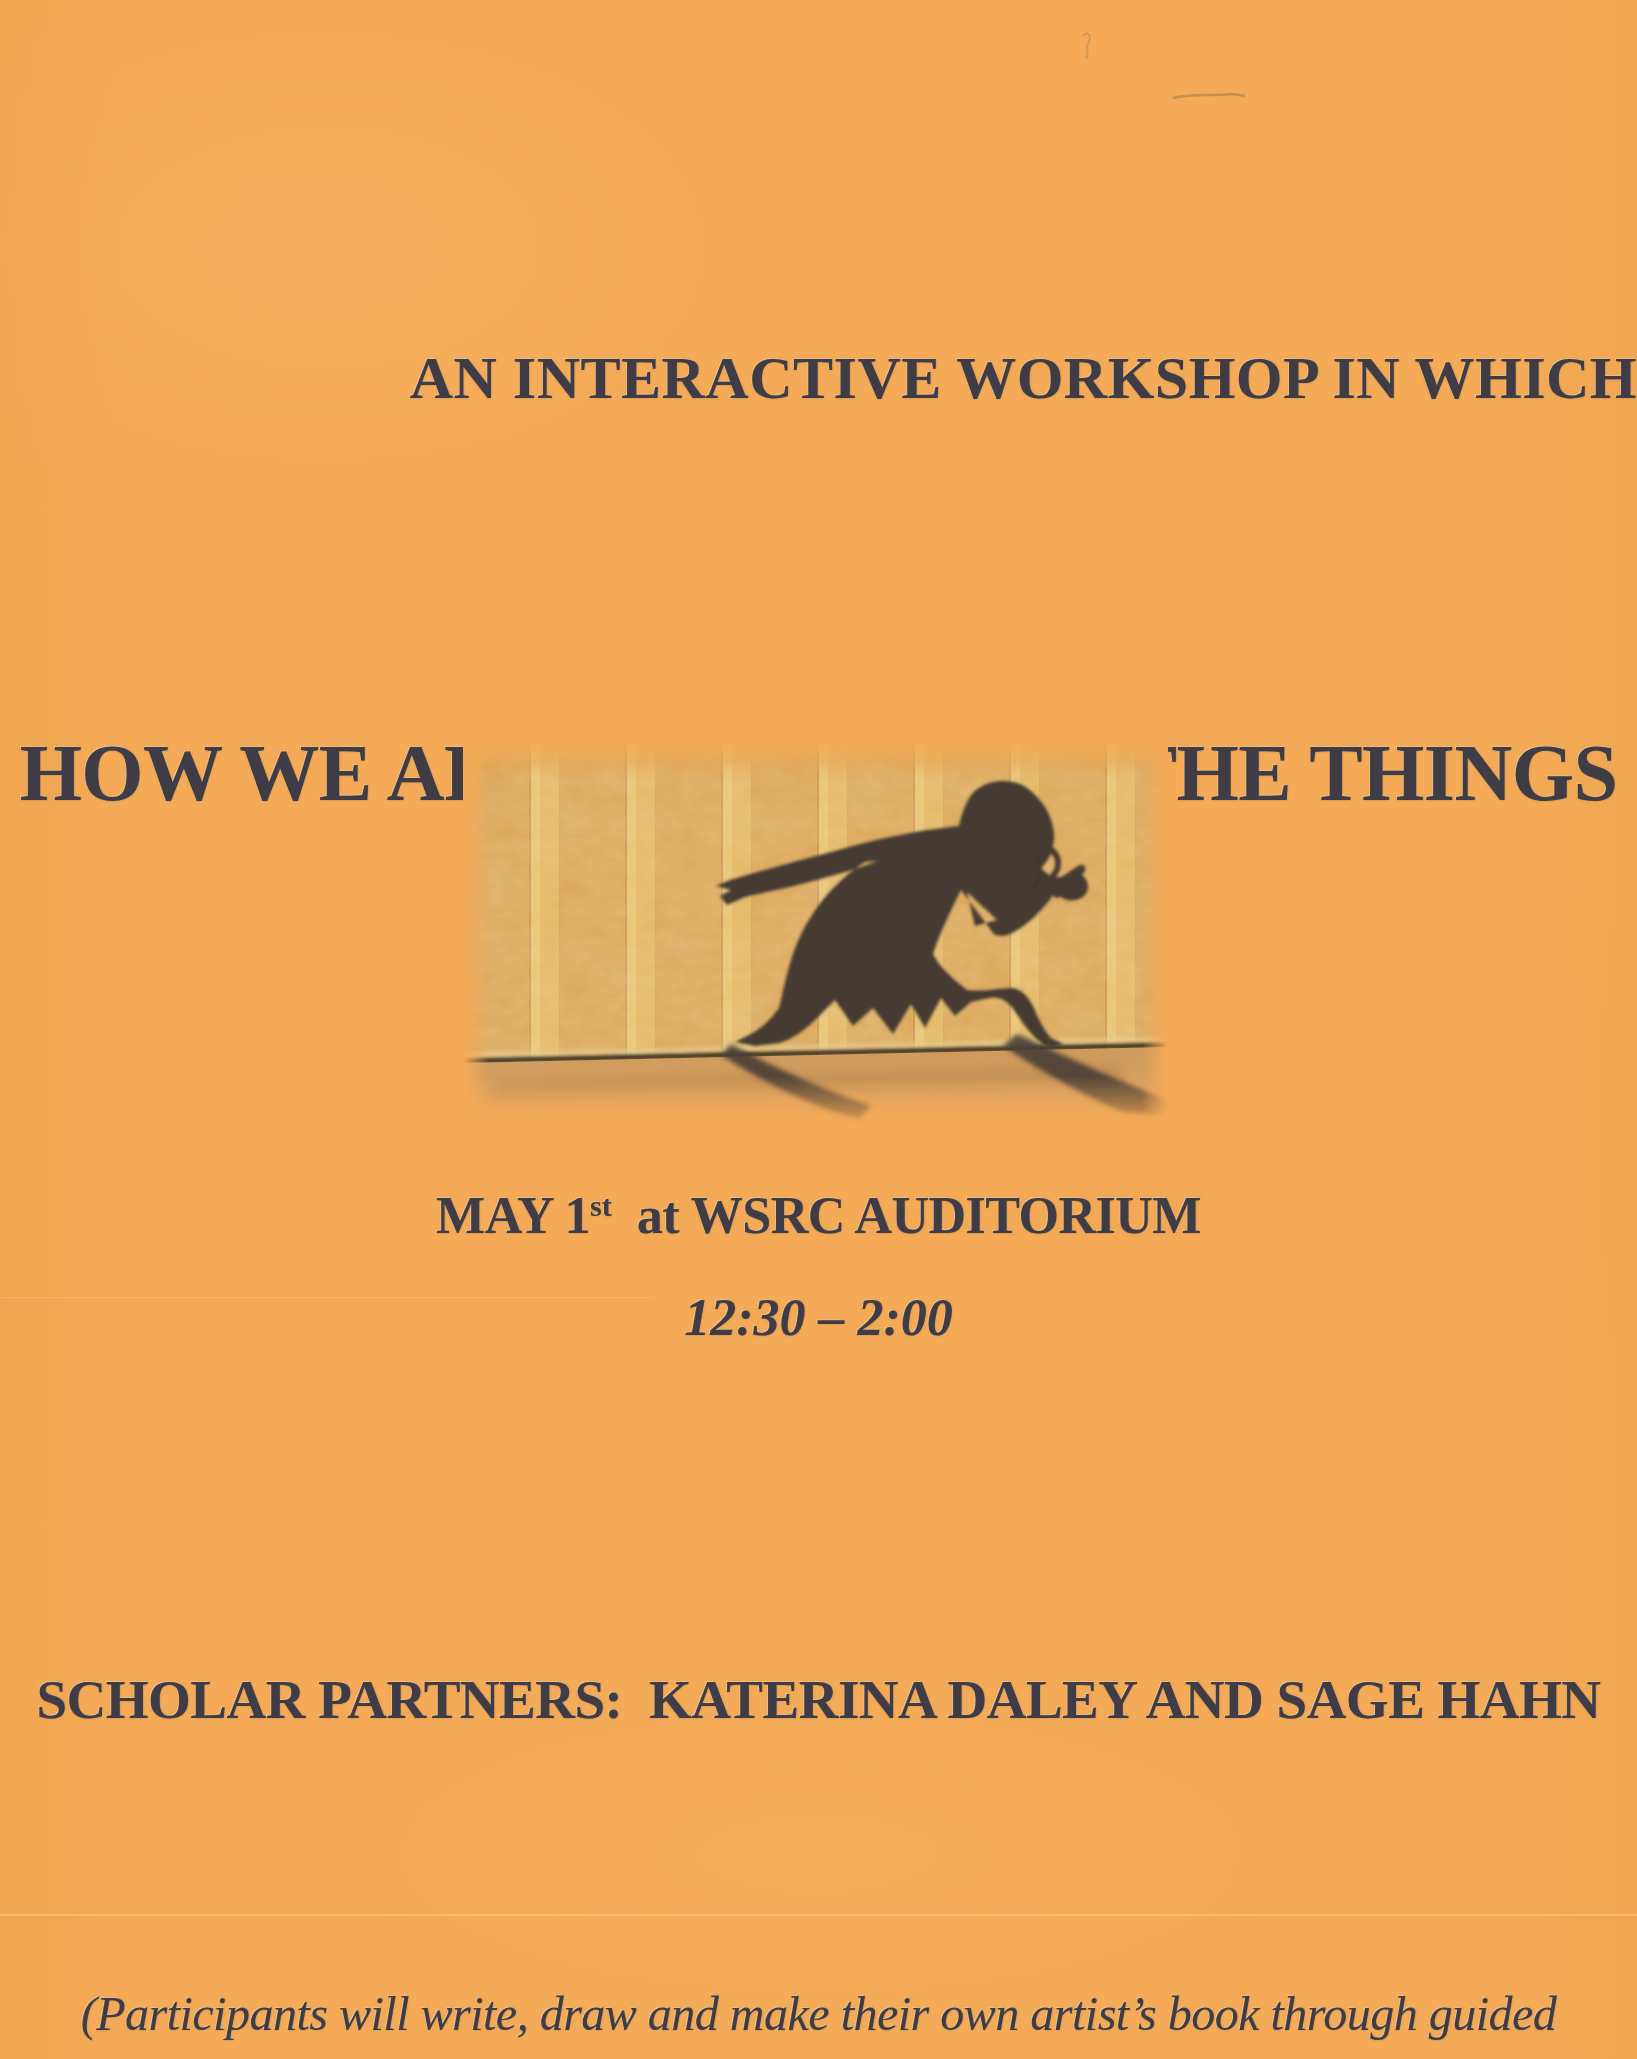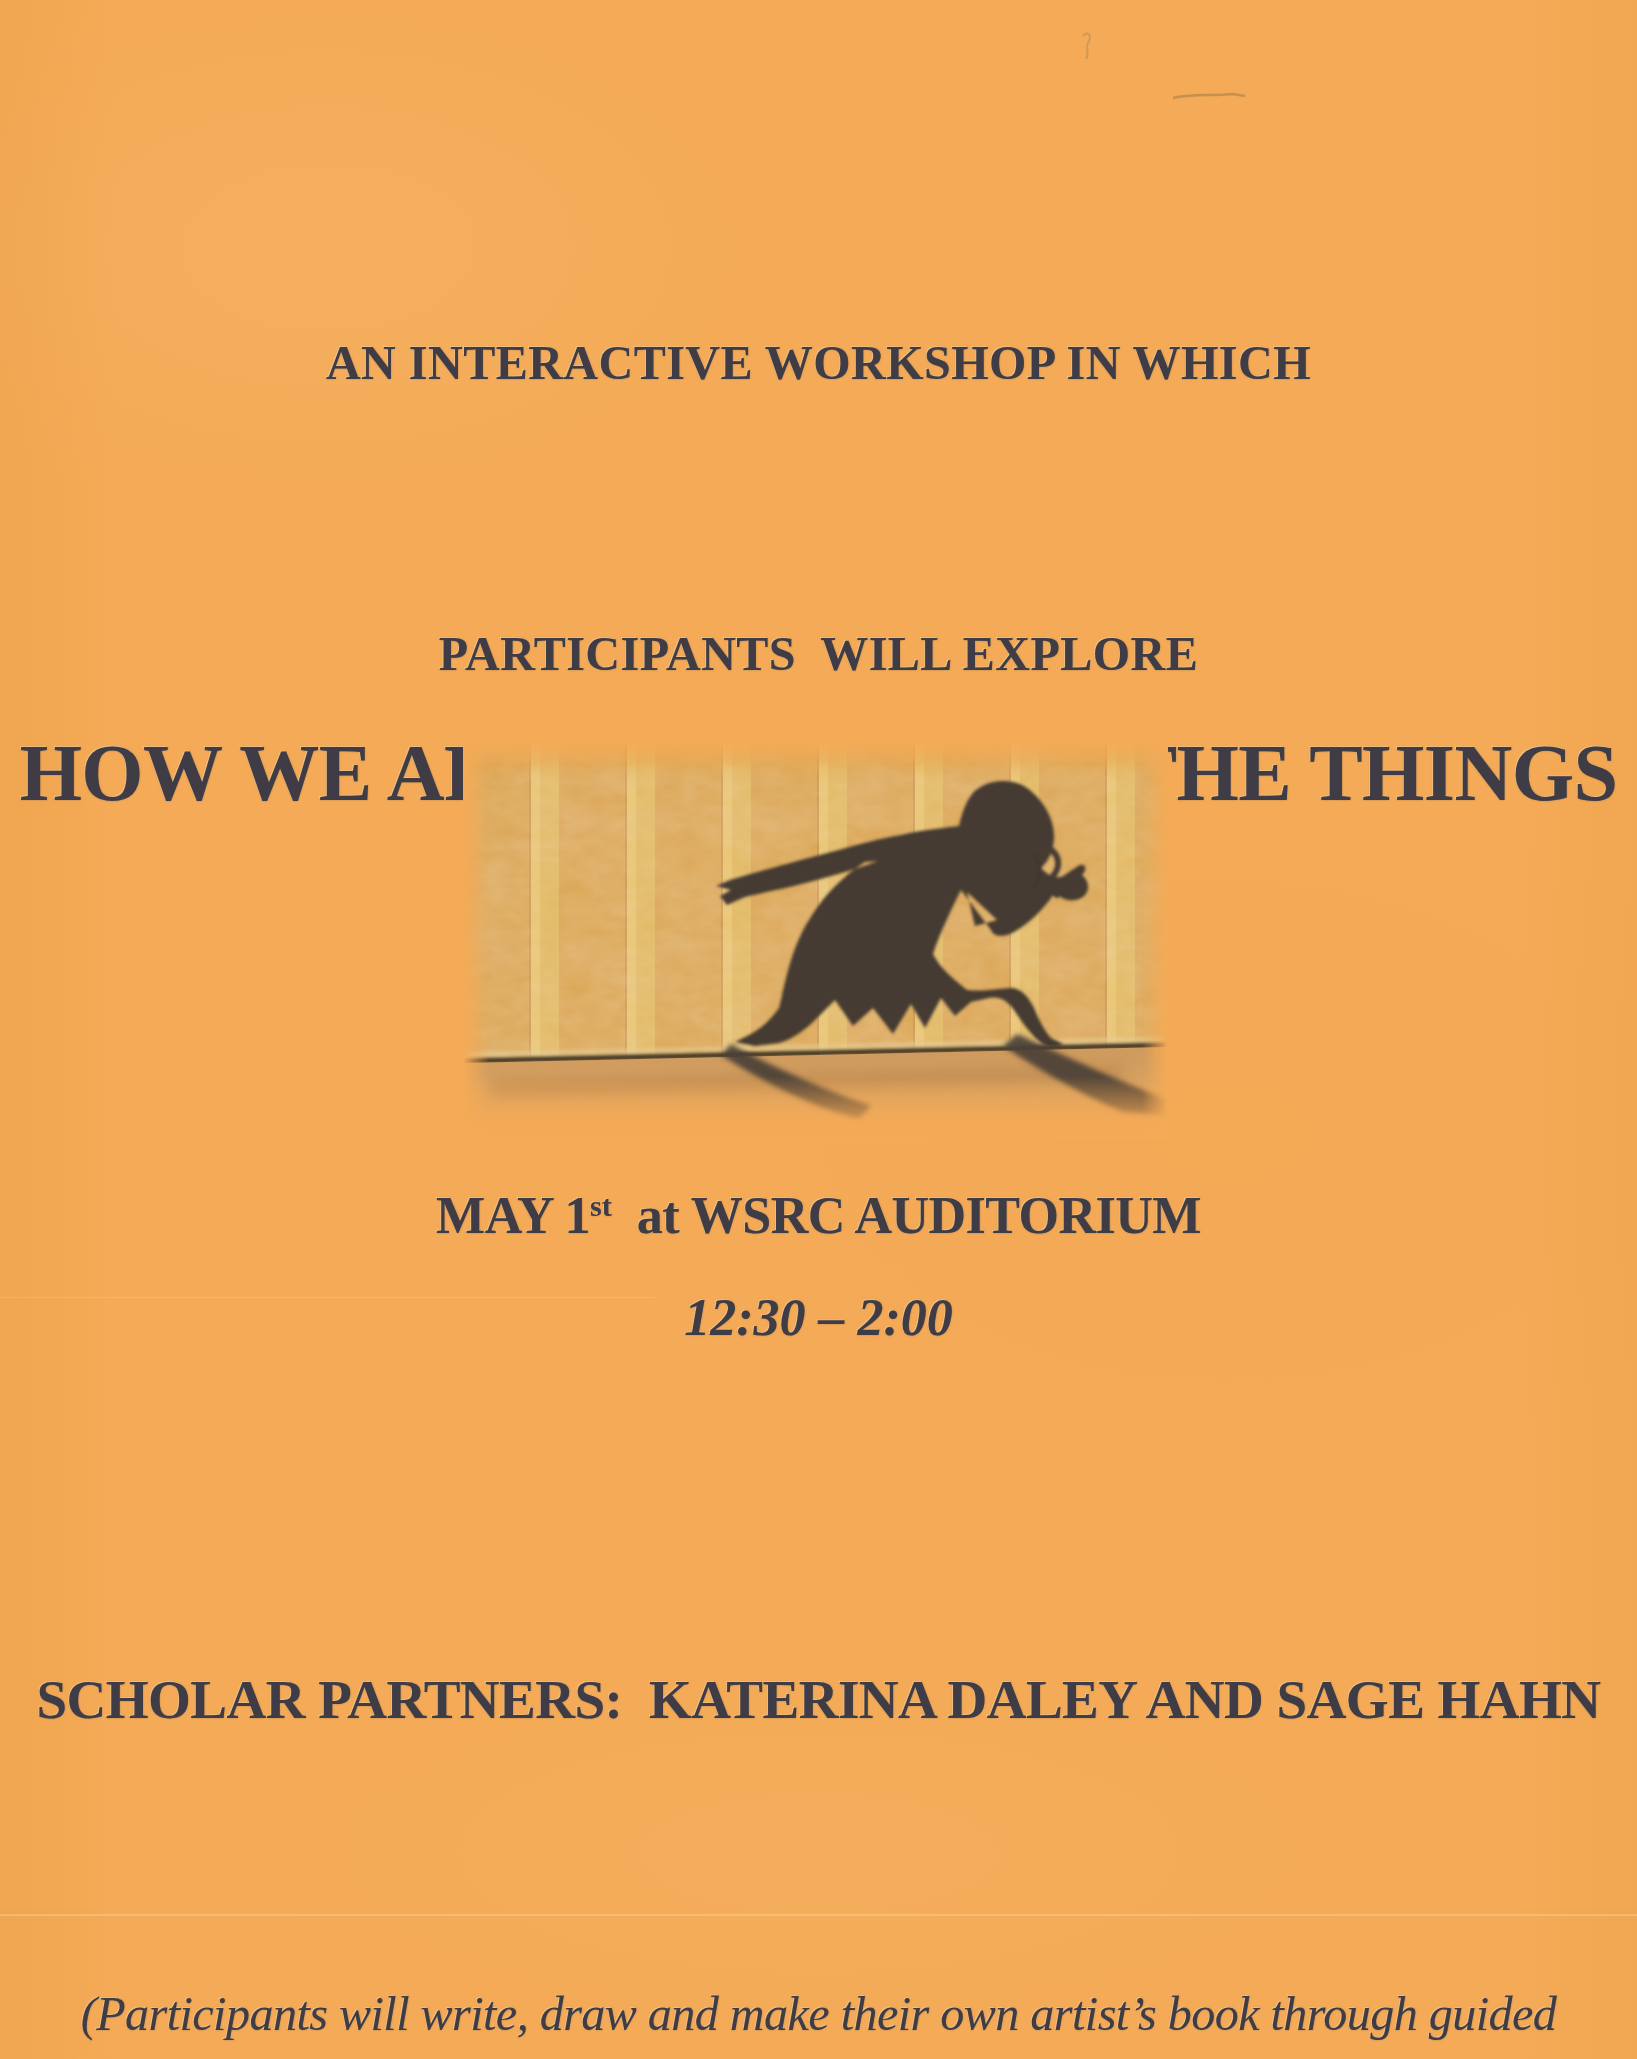--- a/index.html
+++ b/index.html
@@ -25,21 +25,21 @@
     pointer-events: none;
   }
   .line {
     position: absolute; left: 0; width: 100%;
     text-align: center;
     color: #3F3C45;
     white-space: pre-wrap;
     text-shadow: -1px -1px 0 rgba(255,246,220,0.35), 0 0 1.5px rgba(62,59,68,0.55);
   }
   .caps { font-weight: bold; }
-  .h1 { top: 120px; font-size: 48px; line-height: 97px; letter-spacing: 0.5px; }
+  .h1 { top: 136px; font-size: 60px; line-height: 97px; letter-spacing: 0.5px; text-align: right; }
   .h2 { top: 446px; font-size: 80px; line-height: 131px; letter-spacing: -0.5px; }
   .h2 em { font-style: italic; letter-spacing: 0; }
   .event-date { top: 1186px; font-size: 52px; letter-spacing: -0.5px; }
   .event-date sup { font-size: 0.58em; vertical-align: 0.55em; letter-spacing: 0; }
   .event-time { top: 1288px; font-size: 52px; font-style: italic; }
   .presenters { top: 1470px; font-size: 55px; line-height: 92px; letter-spacing: -0.5px; }
   .footnote {
     top: 1846px; font-size: 48px; line-height: 67px;
     font-style: italic; font-weight: normal; letter-spacing: -0.5px;
   }
@@ -59,21 +59,20 @@
   }
   .smudges { position: absolute; left: 1065px; top: 28px; width: 250px; height: 90px; }
 </style>
 </head>
 <body>
 
 <div class="flyer">
 
   <div class="line caps h1">
     <div>AN INTERACTIVE WORKSHOP IN WHICH</div>
-    <div>PARTICIPANTS  WILL EXPLORE</div>
   </div>
 
   <div class="line caps h2">
     <div>HOW WE ARE CHANGED BY THE THINGS</div>
   </div>
 
   <div class="illustration">
     <svg width="705" height="400" viewBox="0 0 705 400">
       <defs>
         <filter id="soften" x="-10%" y="-10%" width="120%" height="120%">

